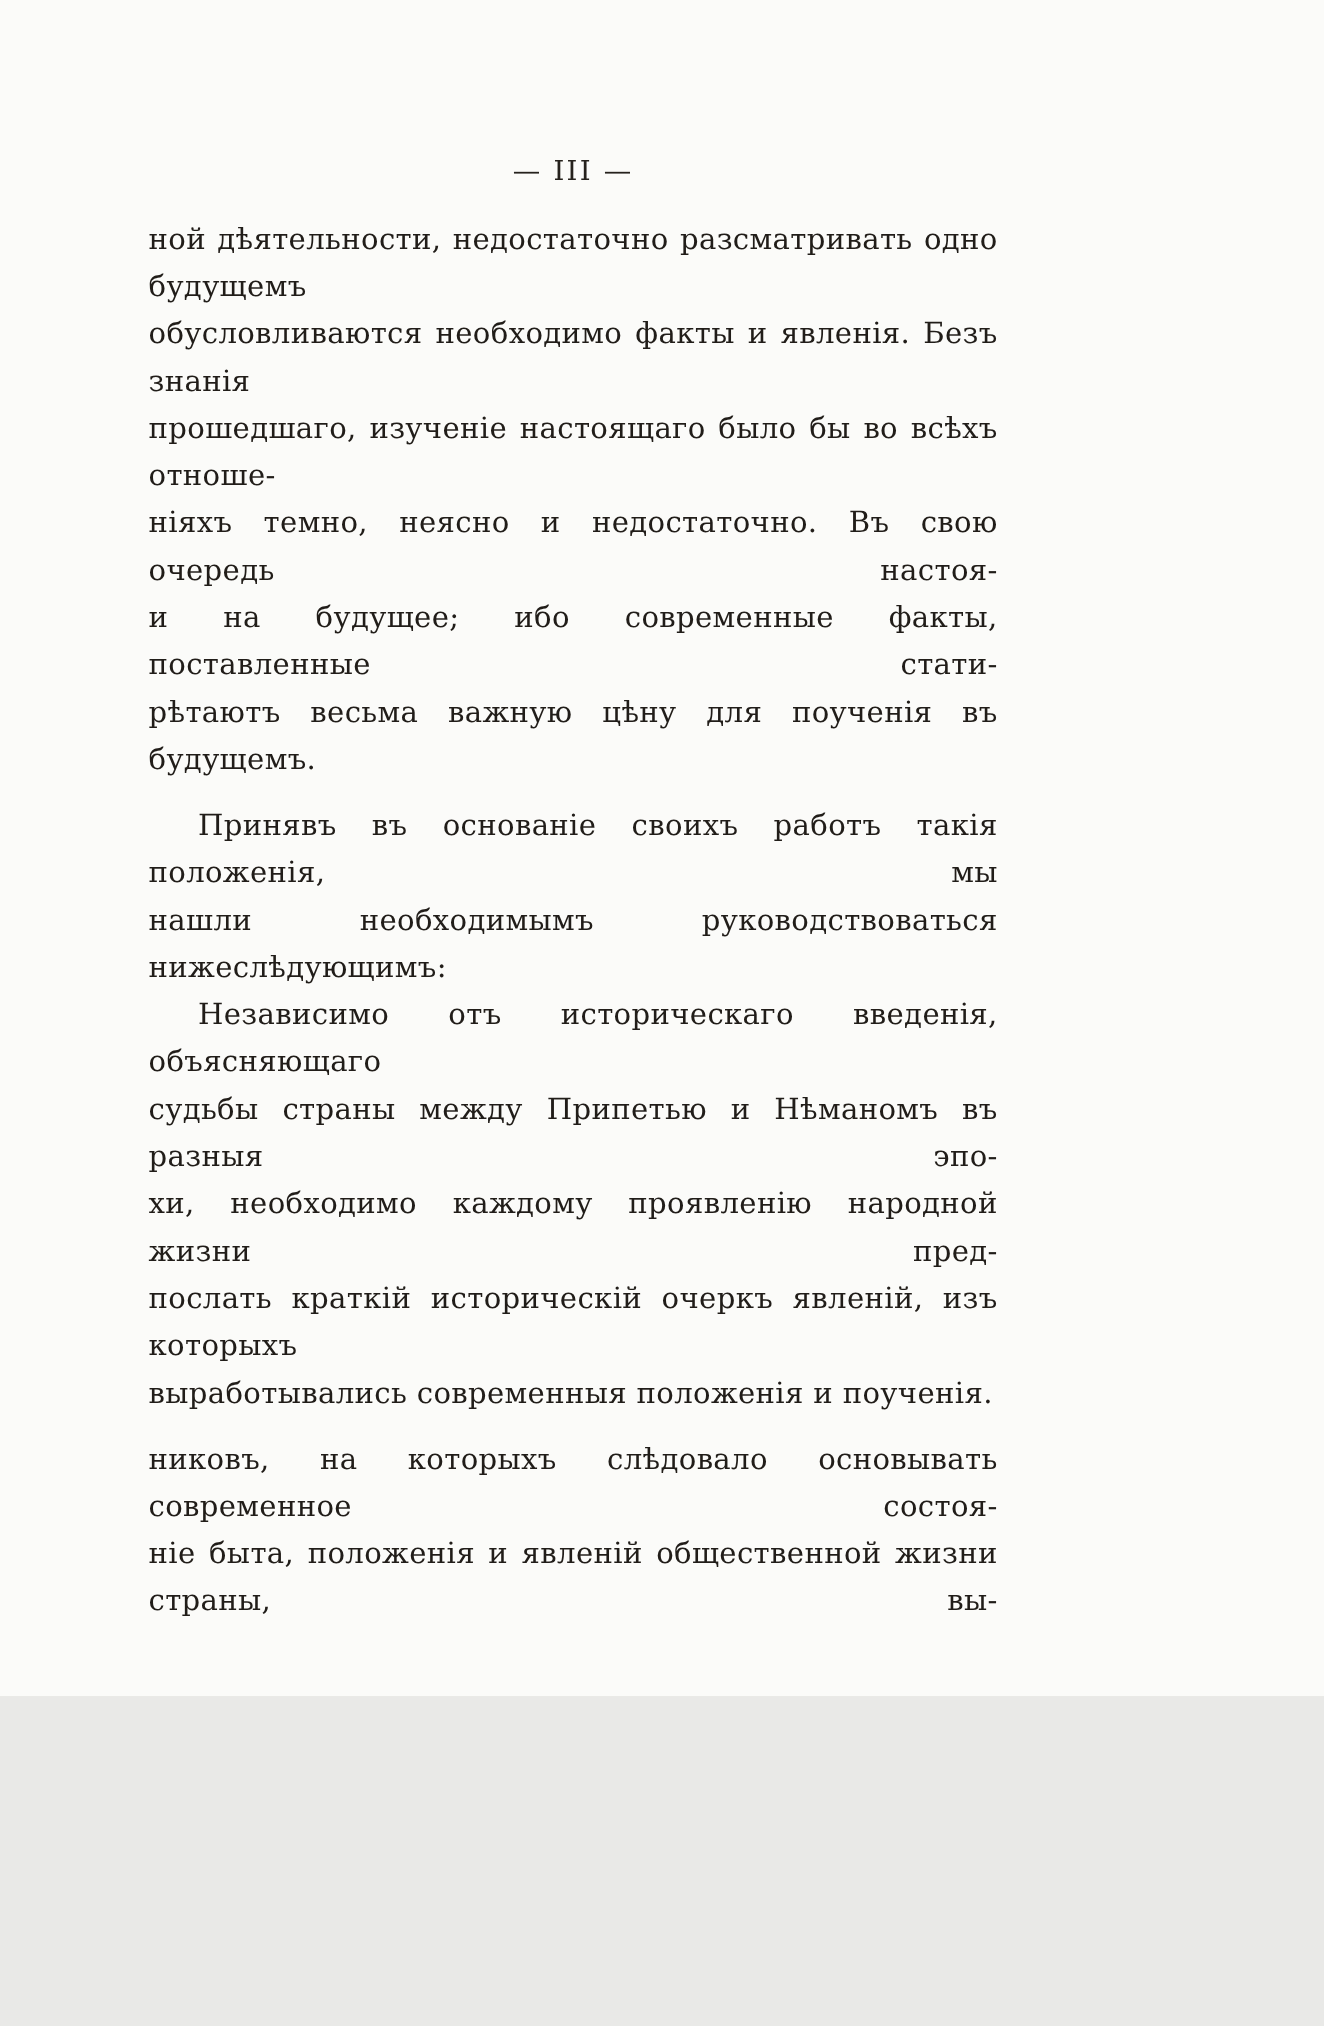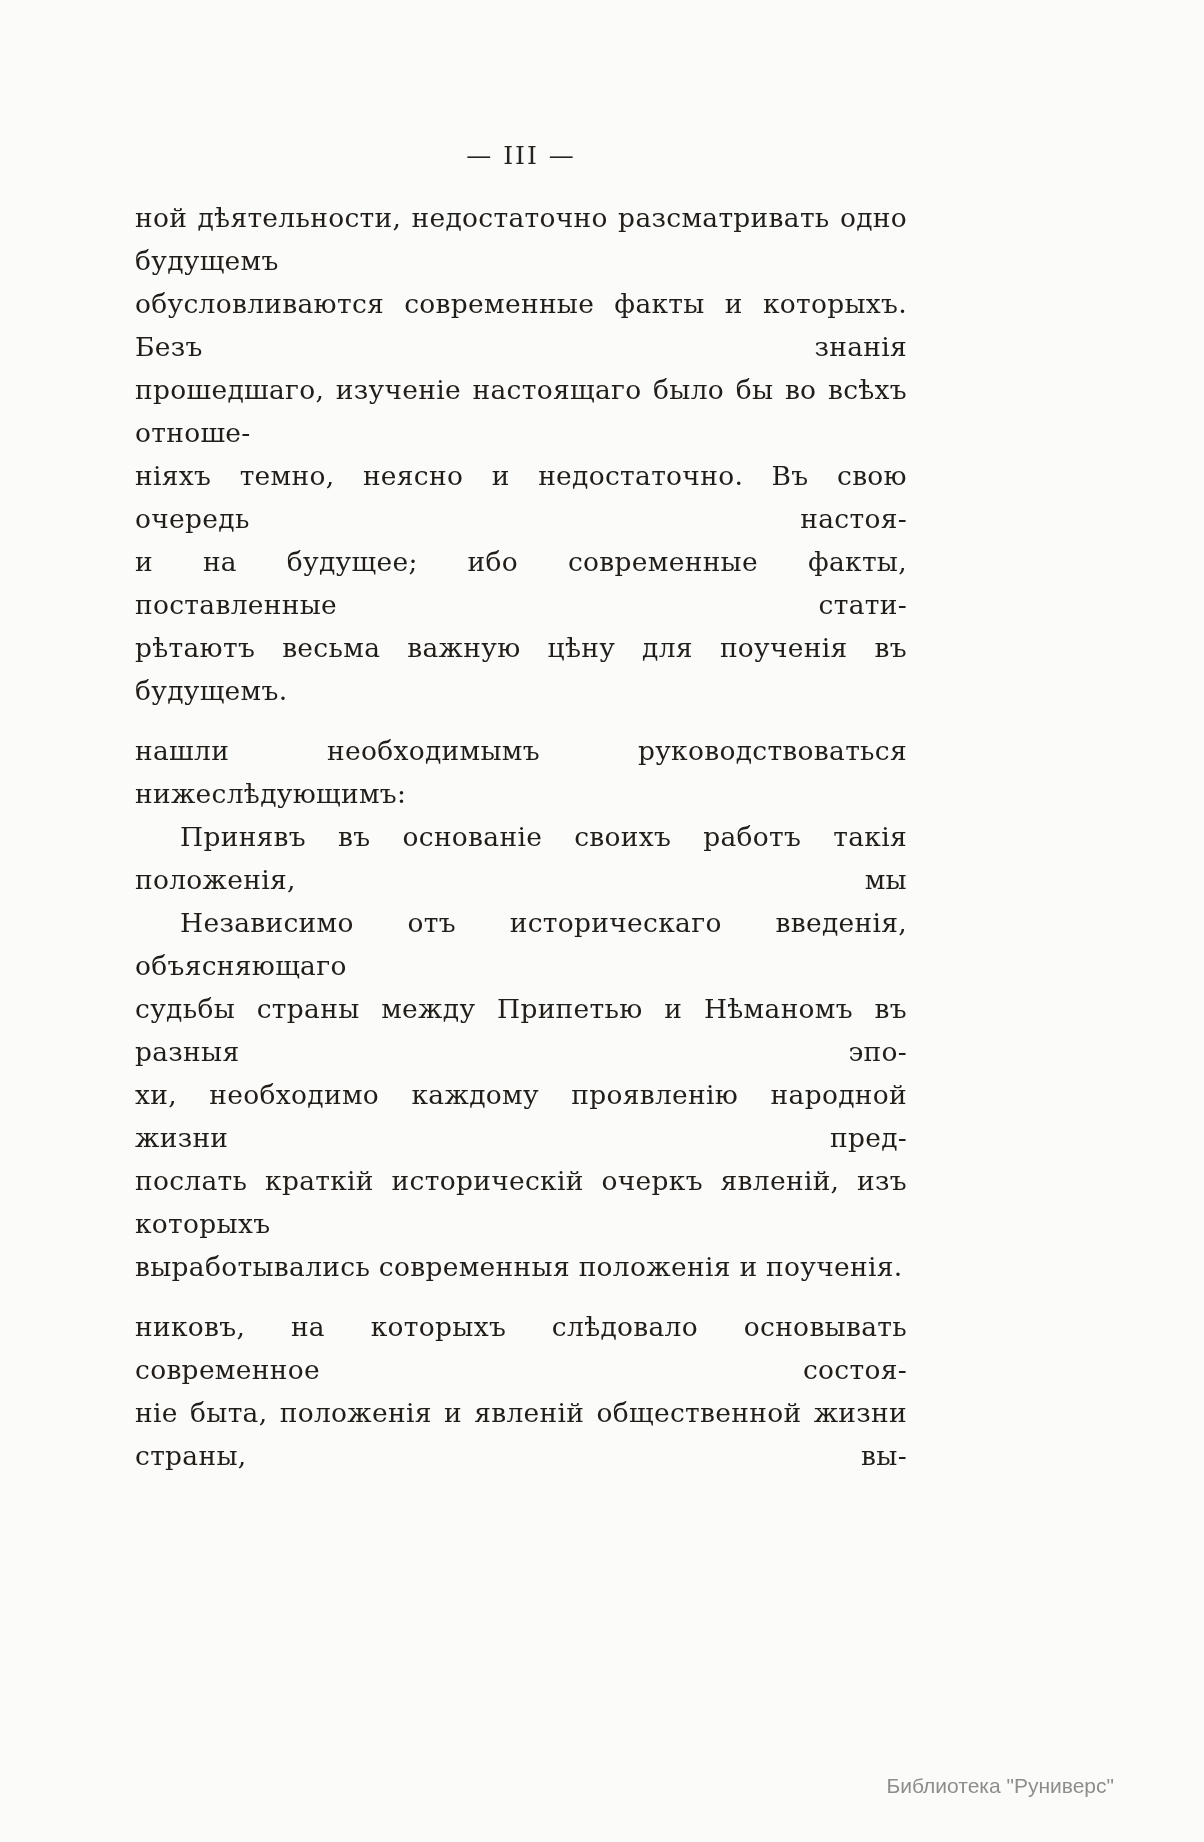--- a/index.html
+++ b/index.html
@@ -3,21 +3,21 @@
 <meta charset="utf-8">
 <style>
   html, body {
     margin: 0;
     padding: 0;
     background: #e9e9e7;
   }
   .sheet {
     position: relative;
     width: 1204px;
-    height: 1842px;
+    height: 1542px;
     background: #fbfbf9;
     overflow: hidden;
     font-family: "DejaVu Serif", "Liberation Serif", serif;
     color: #211d19;
   }
   .page-number {
     position: absolute;
     top: 141px;
     left: 135px;
     width: 772px;
@@ -55,29 +55,29 @@
 </style>
 </head>
 <body>
 
 <div class="sheet">
   <div class="page-number">— III —</div>
 
   <div class="text-block">
       <div class="para">
         <div class="line">ной дѣятельности, недостаточно разсматривать одно будущемъ</div>
-        <div class="line">обусловливаются современные факты и которыхъ. Безъ знанія</div>
+        <div class="line">обусловливаются необходимо факты и явленія. Безъ знанія</div>
         <div class="line">прошедшаго, изученіе настоящаго было бы во всѣхъ отноше-</div>
         <div class="line">ніяхъ темно, неясно и недостаточно. Въ свою очередь настоя-</div>
         <div class="line">и на будущее; ибо современные факты, поставленные стати-</div>
         <div class="line last">рѣтаютъ весьма важную цѣну для поученія въ будущемъ.</div>
       </div>
       <div class="para gap">
+        <div class="line indent">Принявъ въ основаніе своихъ работъ такія положенія, мы</div>
         <div class="line last">нашли необходимымъ руководствоваться нижеслѣдующимъ:</div>
-        <div class="line indent">Принявъ въ основаніе своихъ работъ такія положенія, мы</div>
       </div>
       <div class="para">
         <div class="line indent">Независимо отъ историческаго введенія, объясняющаго</div>
         <div class="line">судьбы страны между Припетью и Нѣманомъ въ разныя эпо-</div>
         <div class="line">хи, необходимо каждому проявленію народной жизни пред-</div>
         <div class="line">послать краткій историческій очеркъ явленій, изъ которыхъ</div>
         <div class="line last">выработывались современныя положенія и поученія.</div>
       </div>
       <div class="para gap">
         <div class="line">никовъ, на которыхъ слѣдовало основывать современное состоя-</div>

